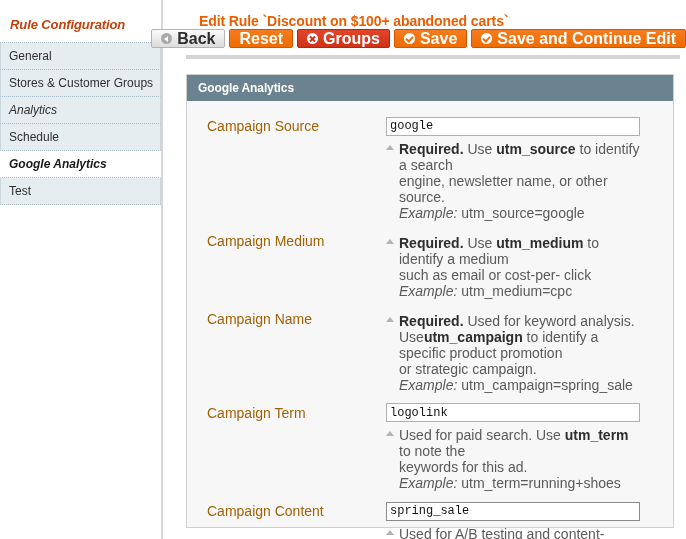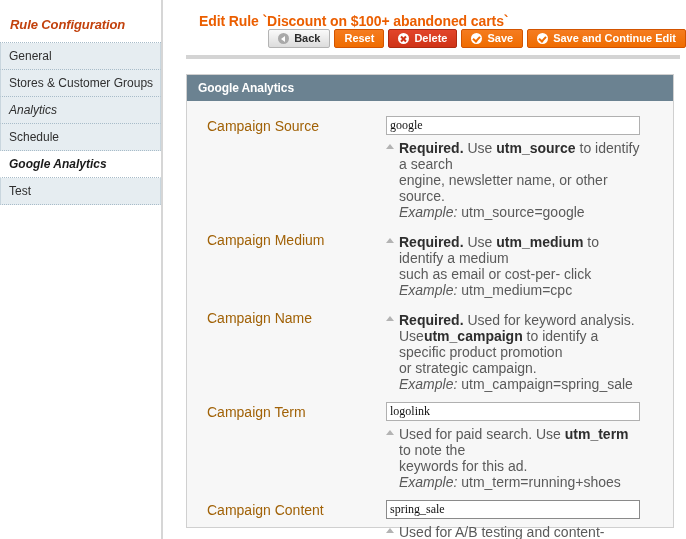--- a/index.html
+++ b/index.html
@@ -68,21 +68,21 @@
     white-space: nowrap;
   }
   #button-bar {
     position: absolute; right: 0; top: 29px;
     display: flex; gap: 4px; align-items: stretch;
   }
   .btn {
     display: inline-flex; align-items: center; gap: 5px;
     height: 19px;
     padding: 0 9px;
-    font-size: 11px; font-weight: bold;
+    font-size: 16px; font-weight: bold;
     color: #ffffff;
     border: 1px solid;
     border-radius: 2px;
     cursor: pointer;
     white-space: nowrap;
     line-height: 1;
   }
   .btn-back {
     background: linear-gradient(to bottom, #fafafa, #dcdcdc);
     color: #2b2b2b; border-color: #b4b4b4;
@@ -153,21 +153,21 @@
     font-size: 14px;
     color: #a16207;
     padding-top: 3px;
   }
   .field-ctl { flex: 1; padding-right: 33px; }
   .field-input {
     width: 100%;
     height: 19px;
     border: 1px solid #b0b0b0;
     background: #ffffff;
-    font-family: Liberation Serif, serif;
+    font-family: Liberation Mono, monospace;
     font-size: 12px;
     color: #111111;
     padding: 0 3px;
     outline: none;
   }
   .field-input.focused { border-color: #8a8a8a; }
 
   .hint {
     position: relative;
     margin-top: 5px;
@@ -210,21 +210,21 @@
       <div id="button-bar">
           <div class="btn btn-back">
             <span class="ico ico-back"></span>
             <span>Back</span>
           </div>
           <div class="btn btn-orange">
             <span>Reset</span>
           </div>
           <div class="btn btn-red">
             <span class="ico ico-x"></span>
-            <span>Delete</span>
+            <span>Groups</span>
           </div>
           <div class="btn btn-orange">
             <span class="ico ico-check"></span>
             <span>Save</span>
           </div>
           <div class="btn btn-orange">
             <span class="ico ico-check"></span>
             <span>Save and Continue Edit</span>
           </div>
         </div>

